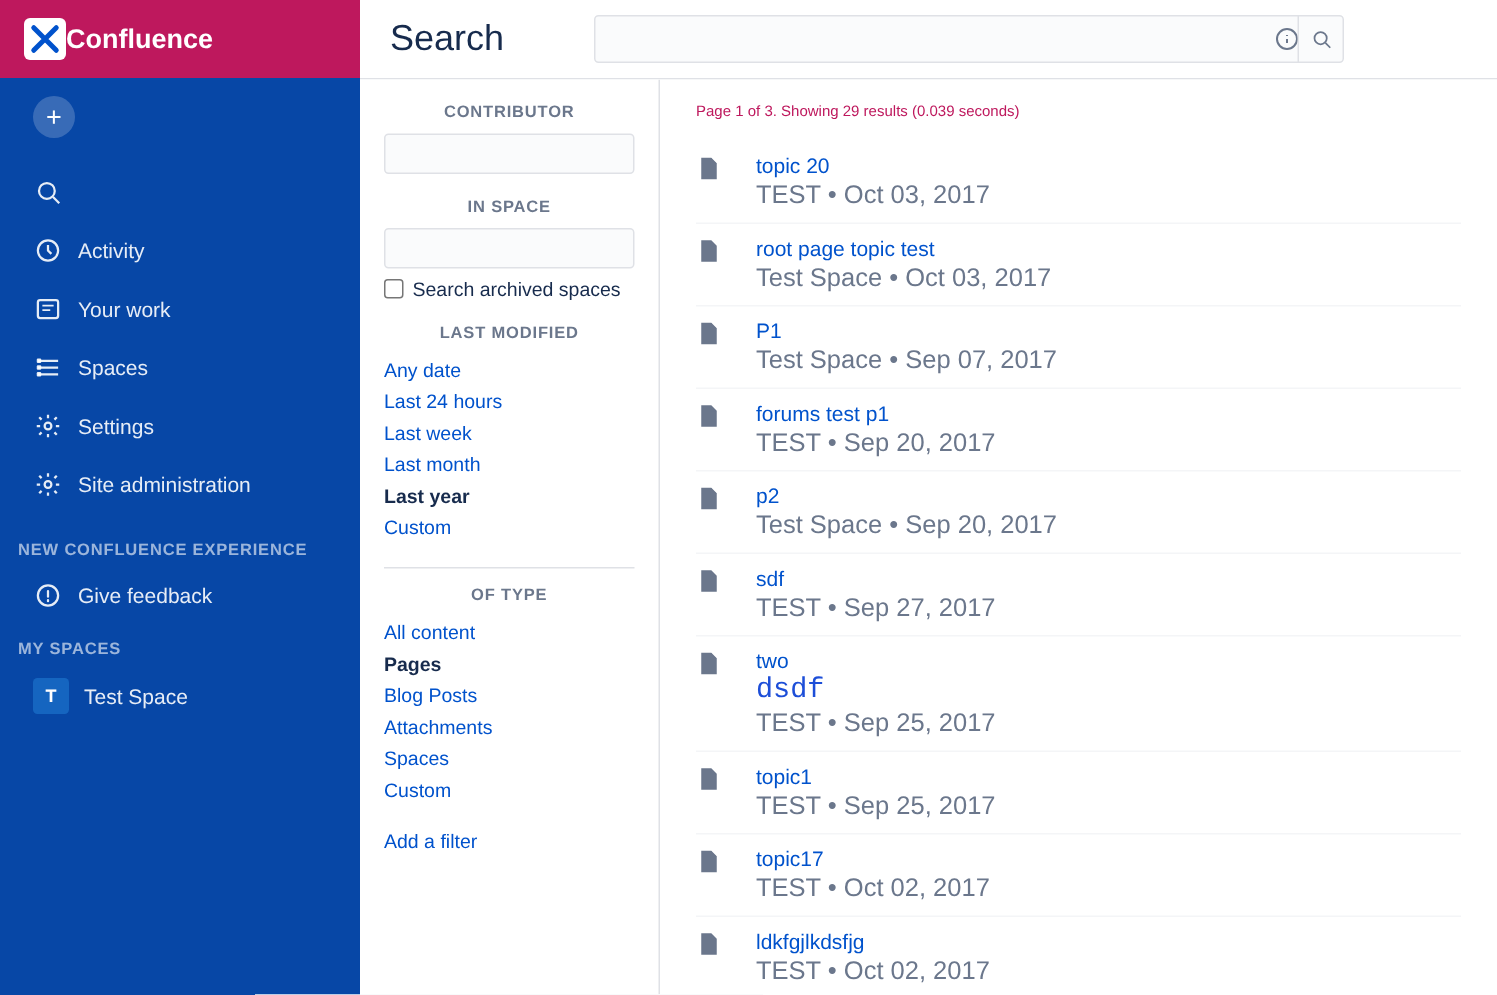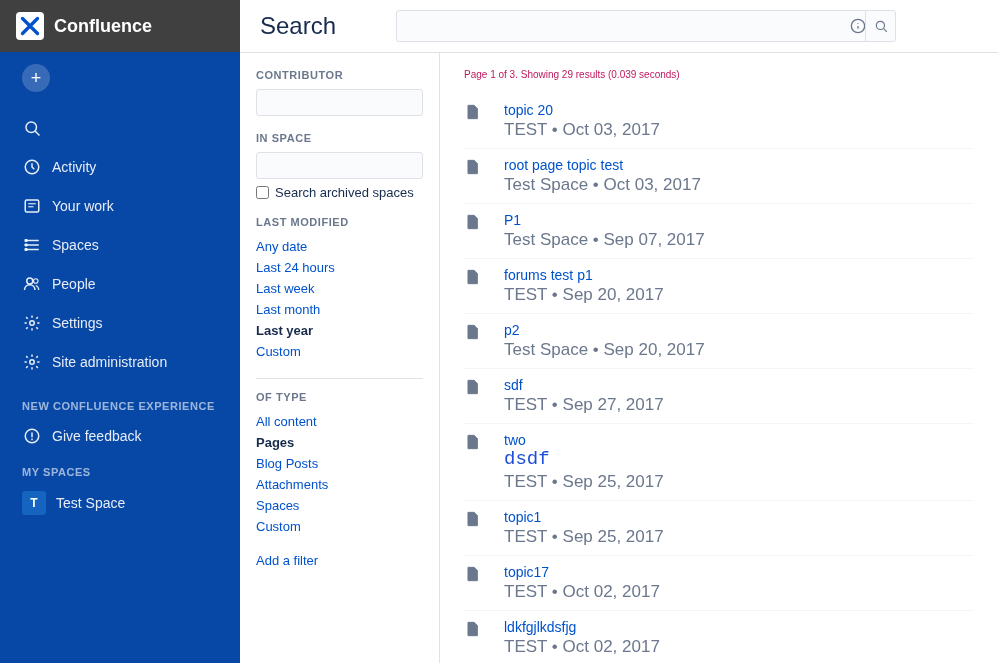--- a/index.html
+++ b/index.html
@@ -12,22 +12,21 @@
       color: #fff;
       display: flex;
       flex-direction: column;
       height: 100%;
       flex-shrink: 0;
     }
     #sidebar-header {
       display: flex;
       align-items: center;
       padding: 12px 16px;
-      gap: 10px;
-      background: #404040;
+      background: #be185d;
     }
     #sidebar-logo {
       width: 28px; height: 28px;
       background: #fff;
       border-radius: 4px;
       display: flex; align-items: center; justify-content: center;
     }
     #sidebar-logo svg { width: 20px; height: 20px; }
     #sidebar-title {
       font-size: 18px; font-weight: 600; color: #fff;
@@ -40,21 +39,21 @@
       cursor: pointer;
       font-size: 14px;
       border-radius: 3px;
       margin: 1px 6px;
     }
     .sidebar-item .icon { width: 20px; height: 20px; display: flex; align-items: center; justify-content: center; flex-shrink: 0; }
     .sidebar-item .icon svg { width: 18px; height: 18px; fill: rgba(255,255,255,0.9); }
 
     .sidebar-section-label {
       font-size: 11px; font-weight: 700; color: rgba(255,255,255,0.6);
-      padding: 10px 22px 4px;
+      padding: 10px 12px 4px;
       letter-spacing: 0.05em;
       text-transform: uppercase;
     }
 
     .sidebar-add-btn {
       width: 28px; height: 28px; background: rgba(255,255,255,0.2);
       border-radius: 50%; display: flex; align-items: center; justify-content: center;
       cursor: pointer; margin: 4px 16px;
       font-size: 18px; color: #fff; line-height: 1;
     }
@@ -129,20 +128,21 @@
       padding: 16px;
       overflow-y: auto;
       background: #fff;
       flex-shrink: 0;
     }
     .filter-section { margin-bottom: 16px; }
     .filter-label {
       font-size: 11px; font-weight: 700; color: #6b778c;
       text-transform: uppercase; letter-spacing: 0.05em;
       margin-bottom: 8px;
+      text-align: center;
     }
     .filter-input {
       width: 100%; border: 1px solid #dfe1e6; border-radius: 3px;
       padding: 5px 8px; font-size: 13px; background: #fafbfc;
       outline: none;
     }
     .filter-checkbox-row {
       display: flex; align-items: center; gap: 6px;
       font-size: 13px; color: #172b4d; margin-top: 6px;
     }
@@ -248,31 +248,20 @@
         <svg viewBox="0 0 24 24">
             <path d="M3 6h18M3 12h18M3 18h18" stroke="rgba(255,255,255,0.9)" stroke-width="2" fill="none"></path>
             <rect x="2" y="4" width="4" height="4" fill="rgba(255,255,255,0.9)" rx="1"></rect>
             <rect x="2" y="10" width="4" height="4" fill="rgba(255,255,255,0.9)" rx="1"></rect>
             <rect x="2" y="16" width="4" height="4" fill="rgba(255,255,255,0.9)" rx="1"></rect>
           </svg>
       </span>
       <span>Spaces</span>
     </div>
 
-    <div class="sidebar-item">
-      <span class="icon">
-        <svg viewBox="0 0 24 24">
-            <circle cx="9" cy="8" r="4" stroke="rgba(255,255,255,0.9)" stroke-width="2" fill="none"></circle>
-            <path d="M2 20c0-4 3.1-7 7-7s7 3 7 7" stroke="rgba(255,255,255,0.9)" stroke-width="2" fill="none"></path>
-            <circle cx="17" cy="8" r="3" stroke="rgba(255,255,255,0.9)" stroke-width="1.5" fill="none"></circle>
-            <path d="M21 20c0-3-1.5-5-4-6" stroke="rgba(255,255,255,0.9)" stroke-width="1.5" fill="none"></path>
-          </svg>
-      </span>
-      <span>People</span>
-    </div>
 
     <div class="sidebar-item">
       <span class="icon">
         <svg viewBox="0 0 24 24">
             <circle cx="12" cy="12" r="3" stroke="rgba(255,255,255,0.9)" stroke-width="2" fill="none"></circle>
             <path d="M12 2v3M12 19v3M4.2 4.2l2.1 2.1M17.7 17.7l2.1 2.1M2 12h3M19 12h3M4.2 19.8l2.1-2.1M17.7 6.3l2.1-2.1" stroke="rgba(255,255,255,0.9)" stroke-width="2"></path>
           </svg>
       </span>
       <span>Settings</span>
     </div>

